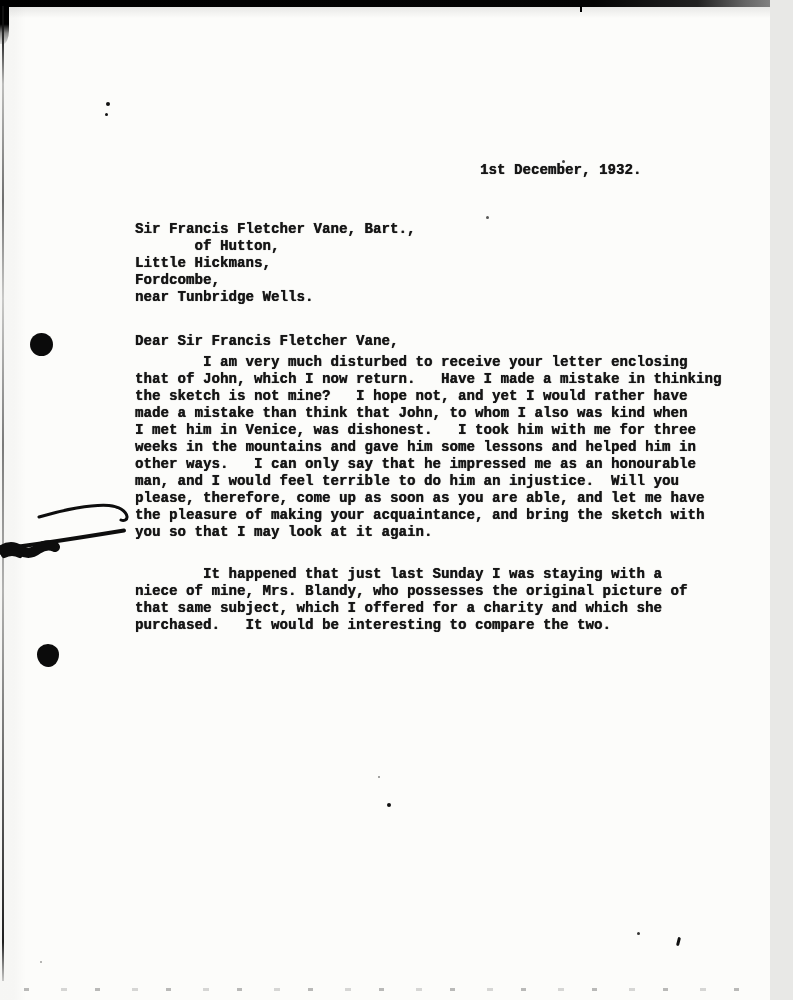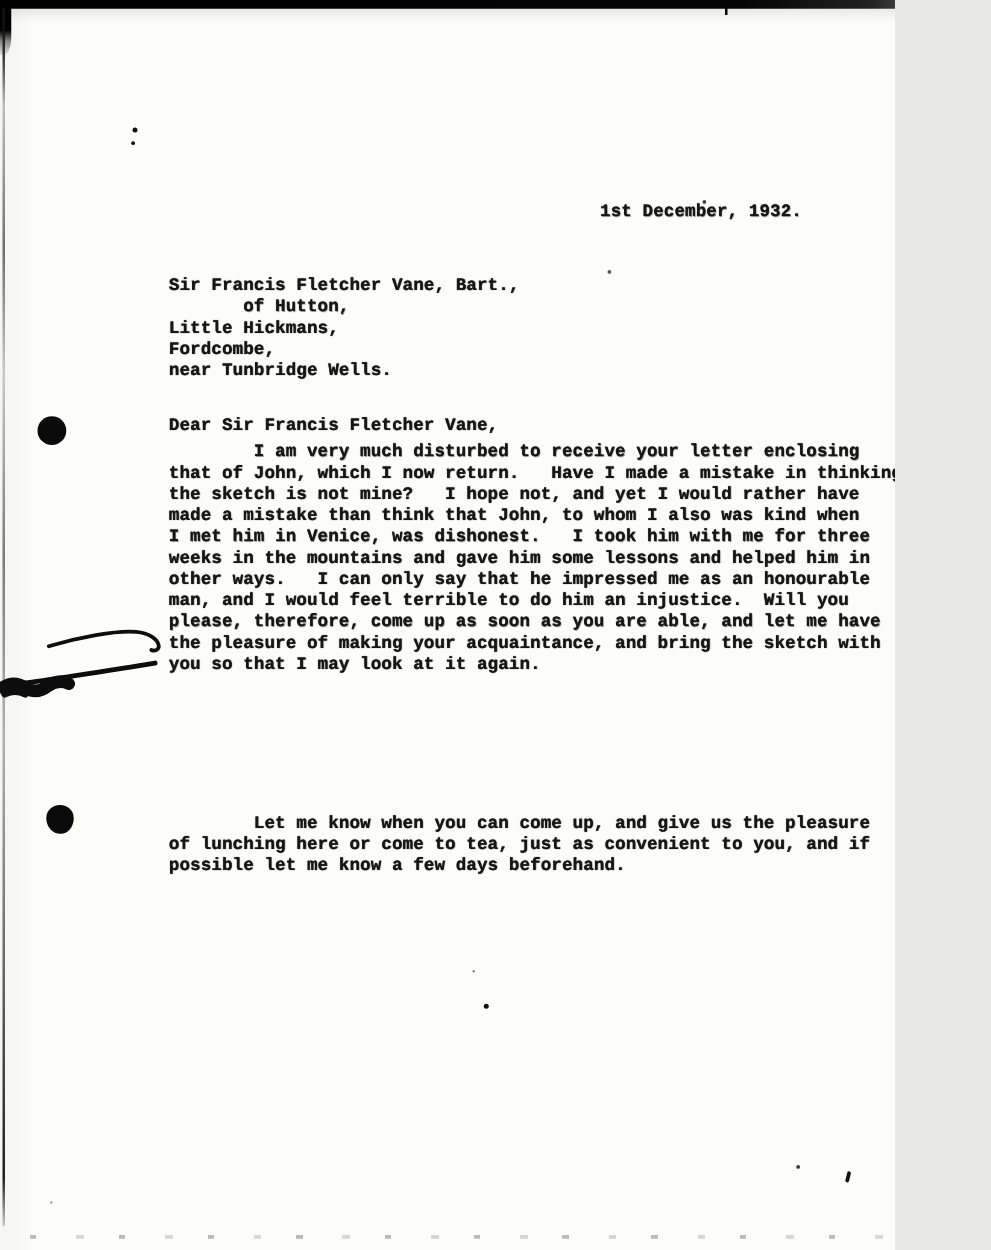--- a/index.html
+++ b/index.html
@@ -2,21 +2,21 @@
 <html><head>
 <meta charset="utf-8">
 <style>
   html,body { margin:0; padding:0; }
   body {
     width:793px; height:1000px;
     font-family:"Liberation Mono","DejaVu Sans Mono",monospace;
     background:#e8e8e6;
   }
   .page {
-    position:relative; width:716px; height:1000px; overflow:hidden;
+    position:relative; width:770px; height:1000px; overflow:hidden;
     background:#fcfcfa;
     background-image:
       linear-gradient(180deg, rgba(0,0,0,0.03) 0 2px, transparent 2px 100%),
       linear-gradient(90deg, rgba(0,0,0,0.025) 0 14px, transparent 26px 100%);
   }
   
   .typed {
     position:absolute;
     color:#161616;
     font-size:14px;
@@ -127,19 +127,20 @@
 the sketch is not mine?   I hope not, and yet I would rather have
 made a mistake than think that John, to whom I also was kind when
 I met him in Venice, was dishonest.   I took him with me for three
 weeks in the mountains and gave him some lessons and helped him in
 other ways.   I can only say that he impressed me as an honourable
 man, and I would feel terrible to do him an injustice.  Will you
 please, therefore, come up as soon as you are able, and let me have
 the pleasure of making your acquaintance, and bring the sketch with
 you so that I may look at it again.</div>
 
+  <div class="typed para-2">        It happened that just last Sunday I was staying with a
+niece of mine, Mrs. Blandy, who possesses the original picture of
+that same subject, which I offered for a charity and which she
+purchased.   It would be interesting to compare the two.</div>
 
-  <div class="typed para-3">        Let me know when you can come up, and give us the pleasure
-of lunching here or come to tea, just as convenient to you, and if
-possible let me know a few days beforehand.</div>
 
 
 </div>
 
 </body></html>

